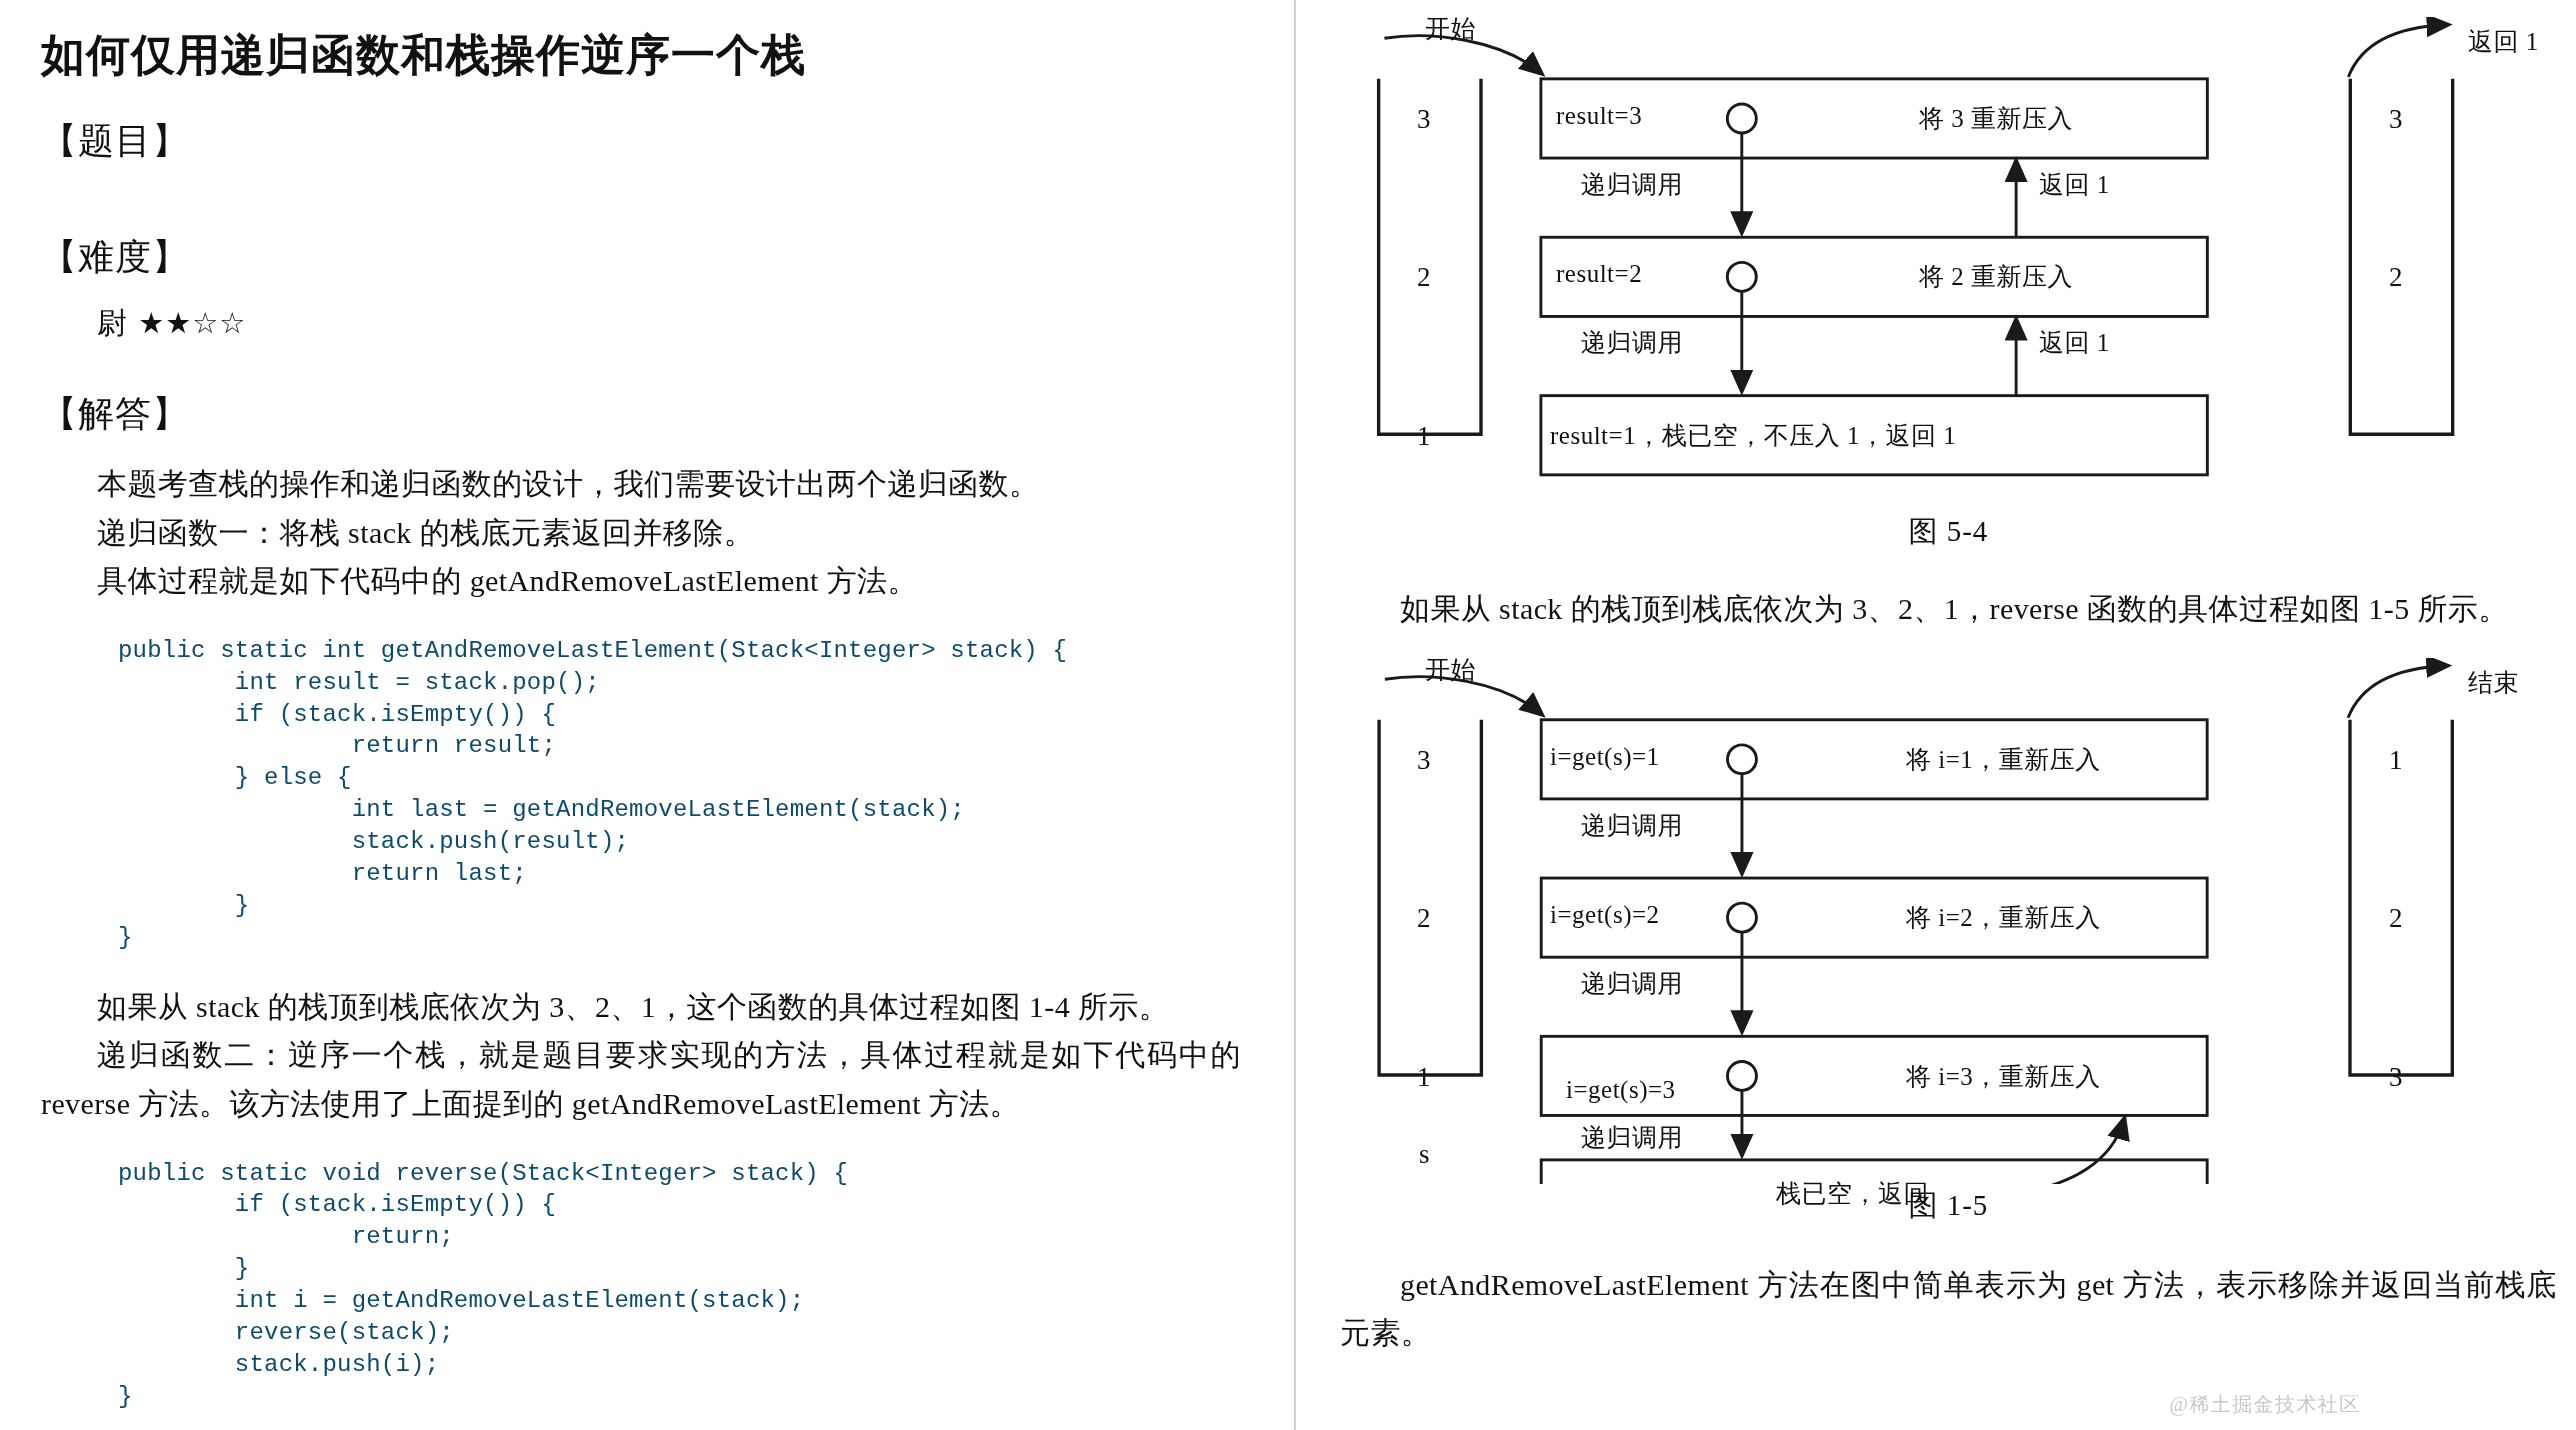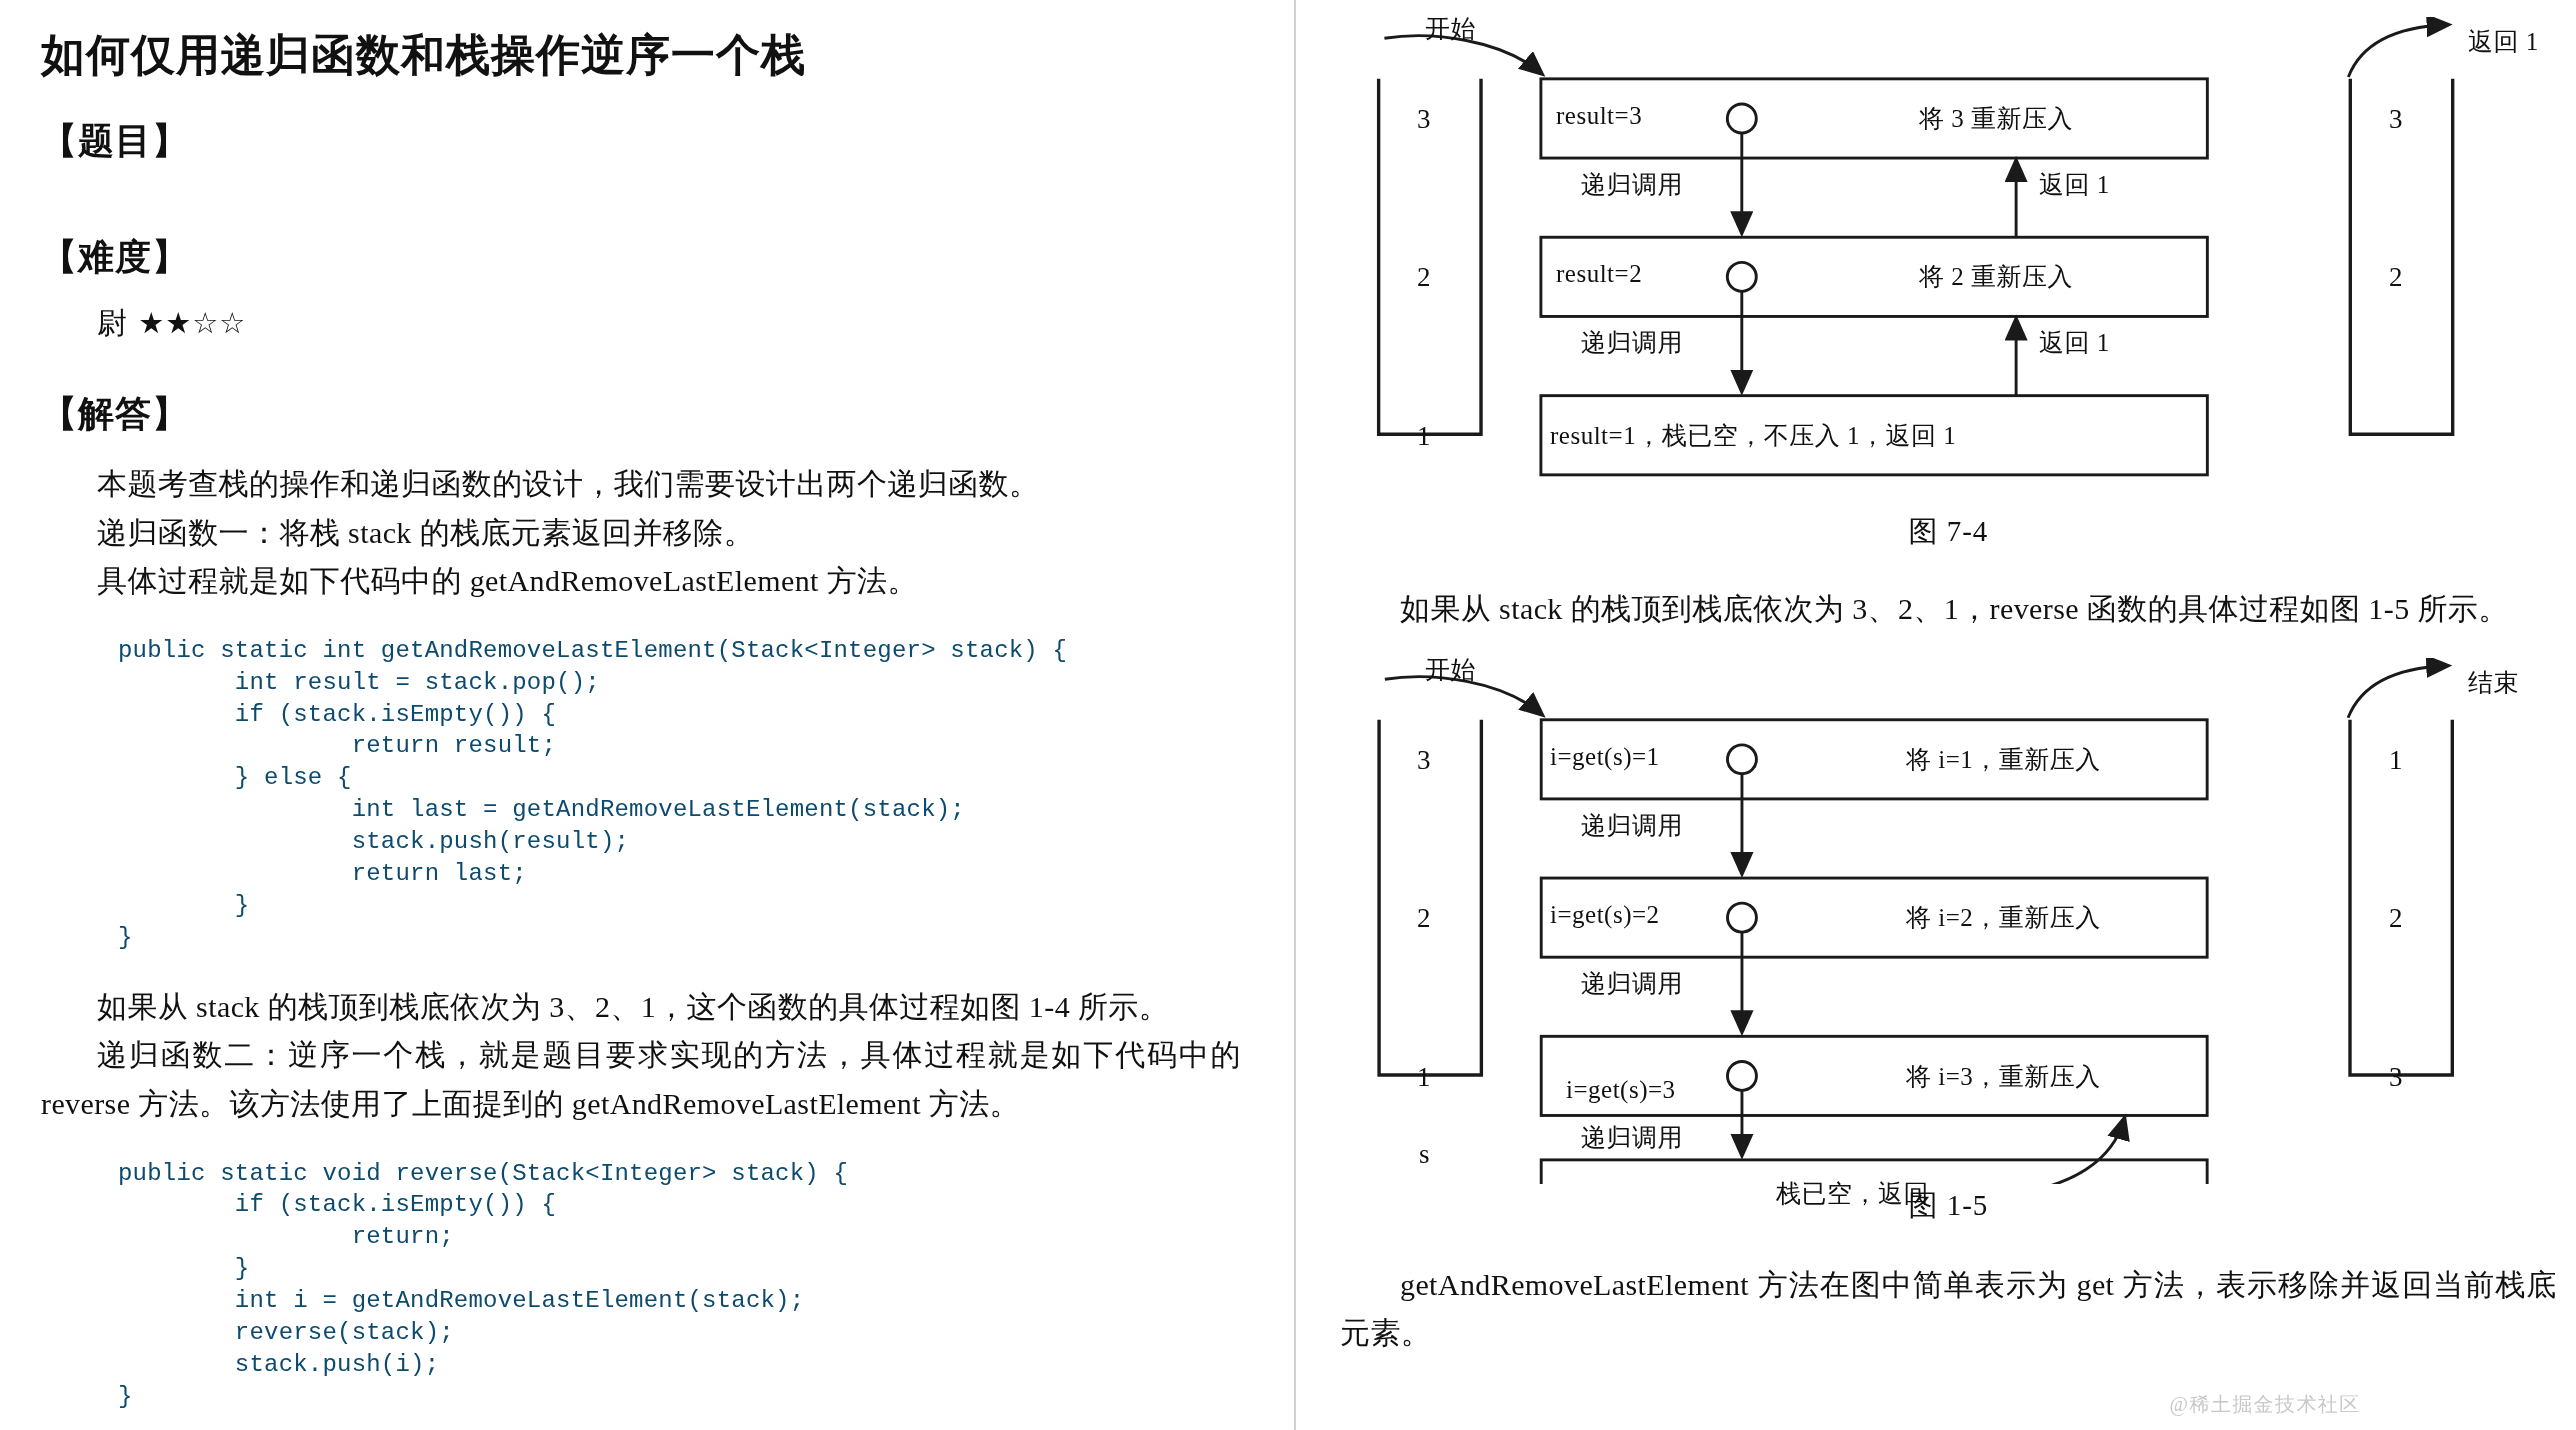--- a/index.html
+++ b/index.html
@@ -38,21 +38,21 @@
     font-size: 44px;
     font-weight: bold;
     letter-spacing: 1px;
     line-height: 1.3;
     margin-top: 7.7px;
     margin-bottom: 33px;
     white-space: nowrap;
   }
   .section-head {
     font-size: 36px;
-    font-weight: bold;
+    font-weight: normal;
     letter-spacing: 1px;
     margin-bottom: 21px;
     margin-top: 3.9px;
   }
   .para {
     font-size: 30px;
     line-height: 1.62;
     text-align: justify;
     letter-spacing: 0.4px;
   }
@@ -225,21 +225,21 @@
       <div class="diag-label" style="left:579px;top:243px;">将 2 重新压入</div>
 
       <div class="diag-label" style="left:210px;top:402px;">result=1，栈已空，不压入 1，返回 1</div>
 
       <div class="diag-label" style="left:241px;top:151px;">递归调用</div>
       <div class="diag-label" style="left:241px;top:309px;">递归调用</div>
       <div class="diag-label" style="left:699px;top:151px;">返回 1</div>
       <div class="diag-label" style="left:699px;top:309px;">返回 1</div>
     </div>
 
-    <div class="fig-caption" style="margin-top:-7.7px;">图 7-4</div>
+    <div class="fig-caption" style="margin-top:-7.7px;">图 5-4</div>
 
     <div style="height:33px;"></div>
     <div class="rpara indent">如果从 stack 的栈顶到栈底依次为 3、2、1，reverse 函数的具体过程如图 1-5 所示。</div>
     <div style="height:25px;"></div>
 
     <div class="diagram" style="height:541px;">
       <svg class="diag-svg" width="1217" height="526" viewBox="0 0 1260 545">
         <defs>
           <marker id="ah2" markerWidth="11" markerHeight="11" refX="7" refY="4" orient="auto">
             <path d="M0,0 L9,4 L0,8 z" fill="#1a1a1a"></path>

